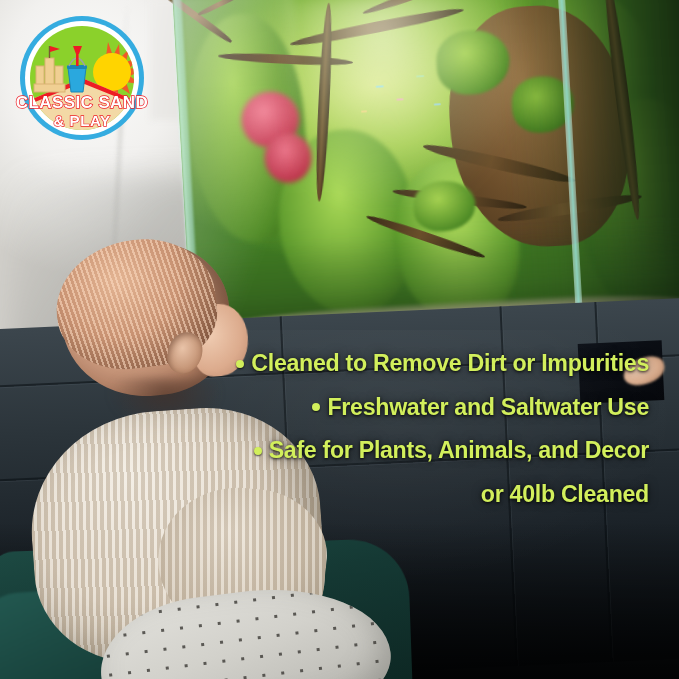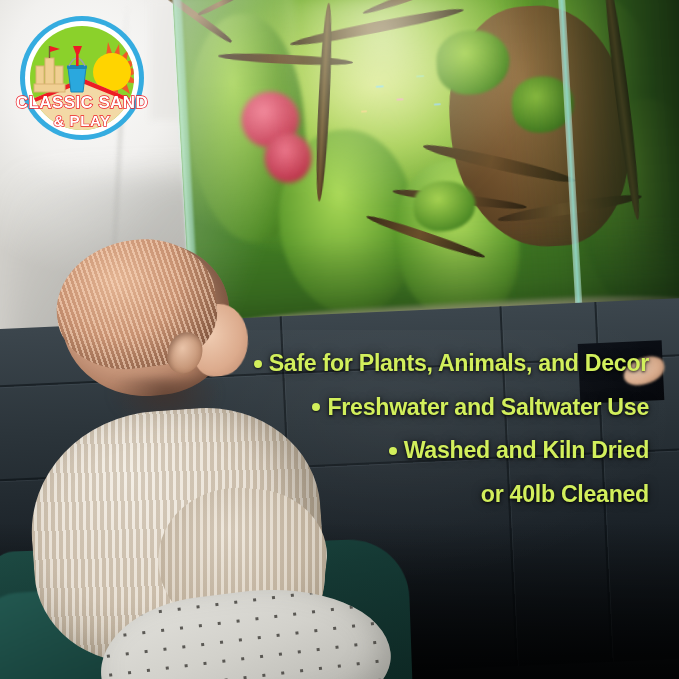--- a/index.html
+++ b/index.html
@@ -368,29 +368,29 @@
         <path d="M61,32 L70,32 L67,40 L64,40 Z" fill="#ed1c24"></path>
       </g>
       <text x="70" y="94" text-anchor="middle" font-family="'Liberation Sans', sans-serif" font-weight="bold" font-size="17" fill="#ffffff" stroke="#ed1c24" stroke-width="1.4" paint-order="stroke" letter-spacing="0.4">CLASSIC SAND</text>
       <text x="70" y="112" text-anchor="middle" font-family="'Liberation Sans', sans-serif" font-weight="bold" font-size="15" fill="#ffffff" stroke="#ed1c24" stroke-width="1.3" paint-order="stroke" letter-spacing="0.6">&amp; PLAY</text>
     </svg>
   </div>
 
   <div class="bullets">
     <div class="bline">
       <span class="bdot"></span>
-      <span>Safe for Plants, Animals, and Decor</span>
+      <span>Cleaned to Remove Dirt or Impurities</span>
     </div>
     <div class="bline">
       <span class="bdot"></span>
       <span>Freshwater and Saltwater Use</span>
     </div>
     <div class="bline">
       <span class="bdot"></span>
-      <span>Washed and Kiln Dried</span>
+      <span>Safe for Plants, Animals, and Decor</span>
     </div>
     <div class="bline cont">
 
       <span>or 40lb Cleaned</span>
     </div>
   </div>
 
 </div>
 
 </body></html>

